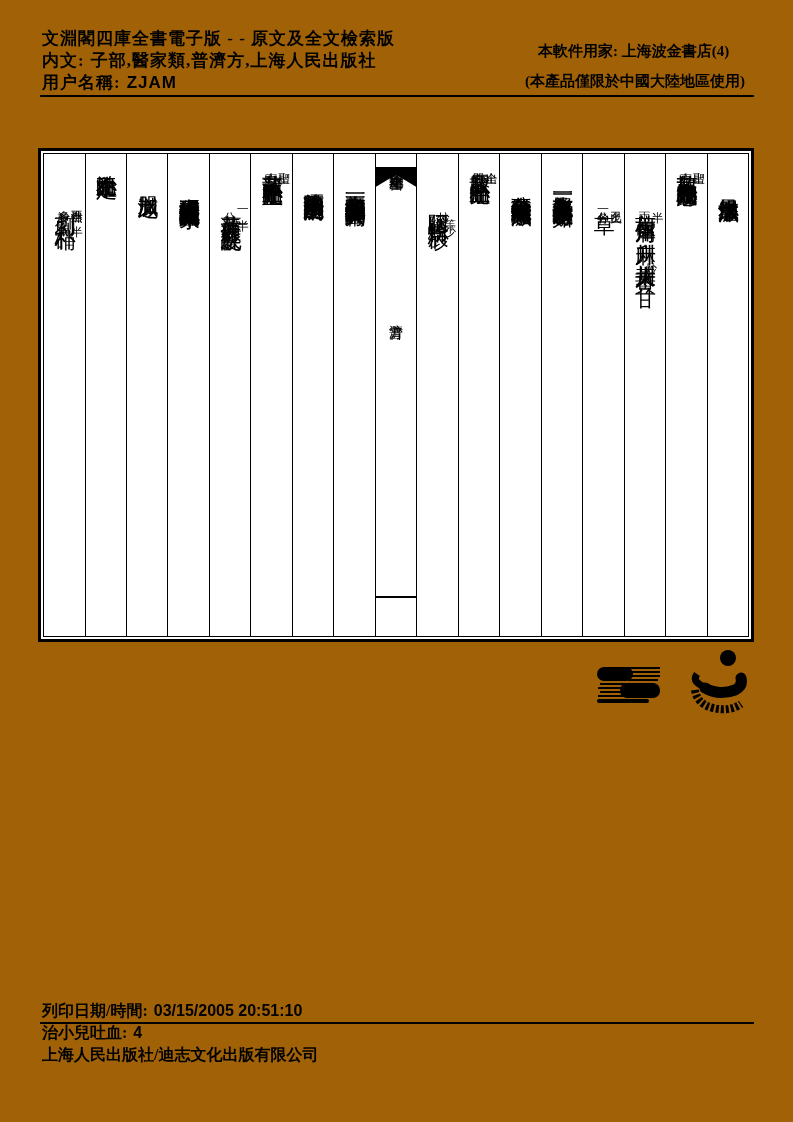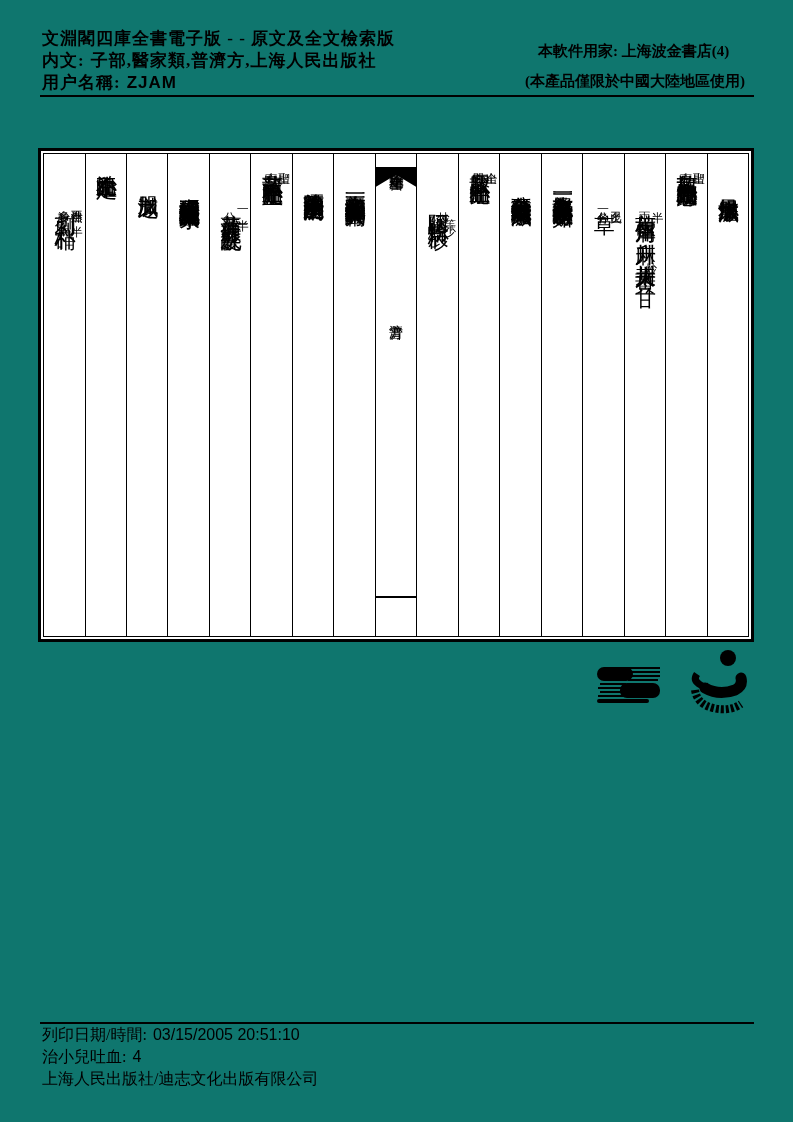--- a/index.html
+++ b/index.html
@@ -1,19 +1,19 @@
 <!DOCTYPE html>
 <html><head>
 <meta charset="utf-8">
 <style>
   html,body { margin:0; padding:0; background:#ffffff; }
   .page {
     position: relative;
     width: 793px; height: 1122px;
-    background: #0f766e;
+    background: #a16207;
     color: #000;
     font-family: "Liberation Serif", "DejaVu Serif", serif;
     overflow: hidden;
   }
   .sans { font-family: "Liberation Sans", "DejaVu Sans", sans-serif; text-align: right; }
 
   
   .header-left {
     position: absolute; left: 42px; top: 28px;
     font-weight: 700; font-size: 17px; line-height: 22px;
@@ -74,22 +74,22 @@
     font-size: 14px; line-height: 39px; margin-top: 126px; letter-spacing: 0.5px;
   }
   .center-line { position: absolute; left: 0; right: 0; bottom: 38px; height: 2px; background: #000; }
 
   
   .books-logo { position: absolute; left: 592px; top: 664px; }
   .swirl-logo { position: absolute; left: 687px; top: 646px; }
 
   
   .footer {
-    position: absolute; left: 42px; top: 1024px;
-    font-weight: 400; font-size: 16px; line-height: 22px; white-space: nowrap;
+    position: absolute; left: 42px; top: 1000px;
+    font-weight: 700; font-size: 16px; line-height: 22px; white-space: nowrap;
   }
   .footer .lbl { margin-right: 6px; }
 </style>
 </head>
 <body>
 
 <div class="page">
 
   <div class="header-left">
     <div>文淵閣四庫全書電子版 - - 原文及全文檢索版</div>

